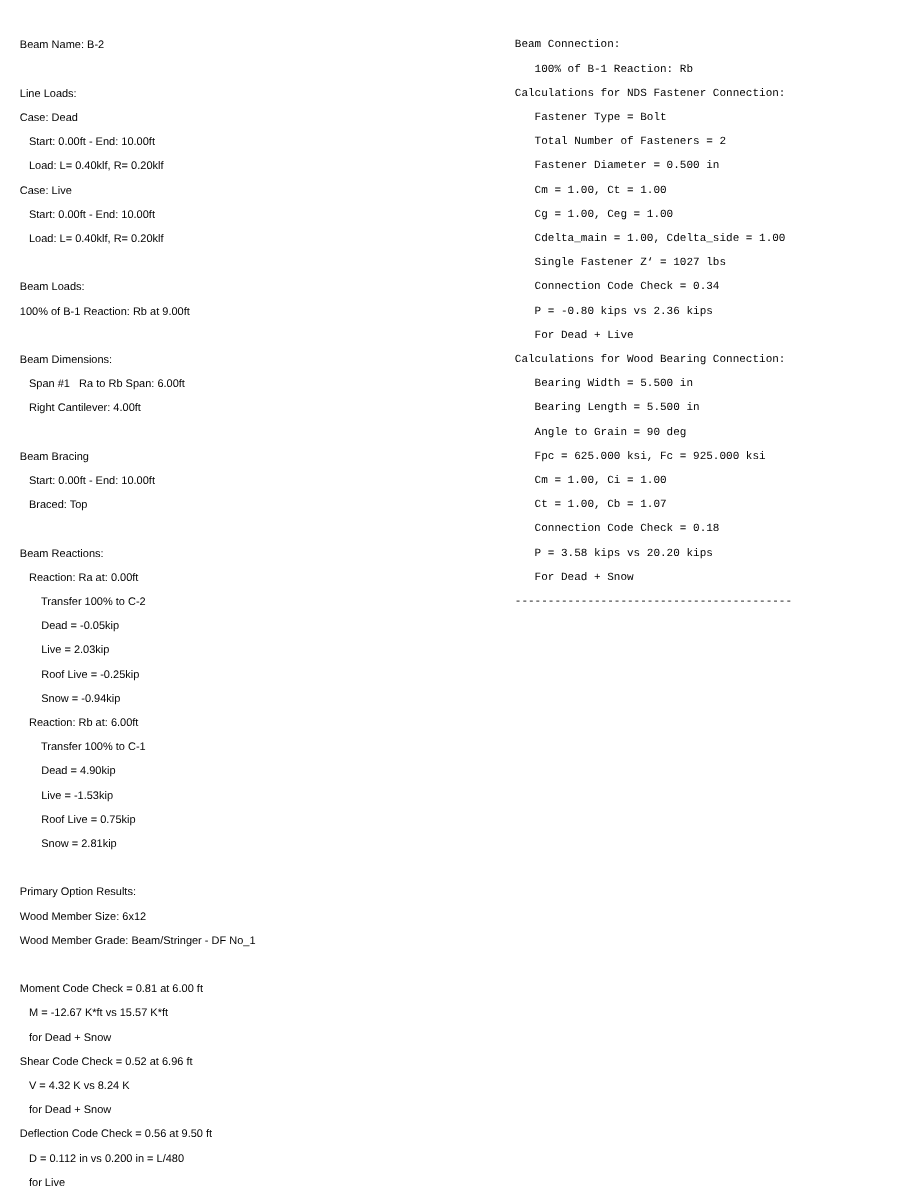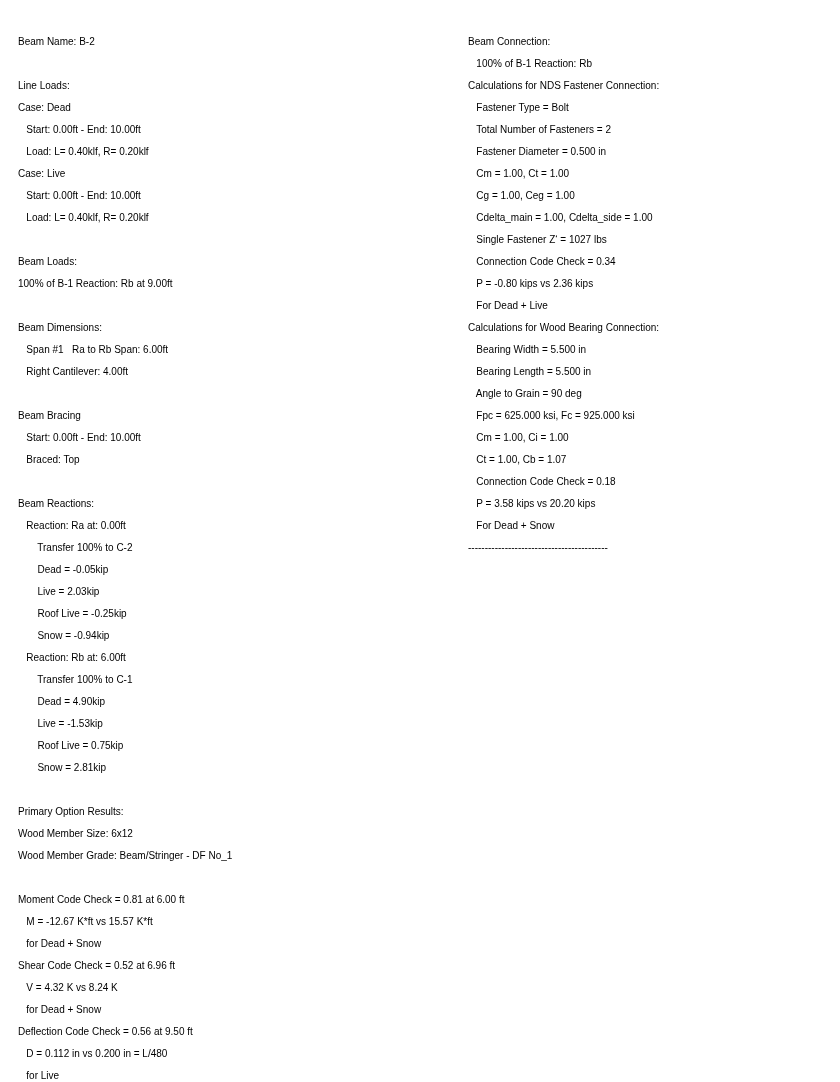--- a/index.html
+++ b/index.html
@@ -20,21 +20,21 @@
   .column {
     position: absolute;
     top: 31px;
     font-family: "Liberation Sans", sans-serif;
     font-size: 10px;
     line-height: 22px;
     color: #000000;
     white-space: pre;
   }
   .column.left  { left: 18px;  }
-  .column.right { left: 468px; }
+  .column.right { left: 468px; font-family: Liberation Mono, monospace; }
   .line {
     min-height: 22px;
   }
 </style>
 </head>
 <body style="background: rgb(255, 255, 255);">
 
 <main class="report">
   <section class="column left" style="color: rgb(0, 0, 0);"><div class="line">Beam Name: B-2</div><div class="line"></div><div class="line">Line Loads:</div><div class="line">Case: Dead</div><div class="line">   Start: 0.00ft - End: 10.00ft</div><div class="line">   Load: L= 0.40klf, R= 0.20klf</div><div class="line">Case: Live</div><div class="line">   Start: 0.00ft - End: 10.00ft</div><div class="line">   Load: L= 0.40klf, R= 0.20klf</div><div class="line"></div><div class="line">Beam Loads:</div><div class="line">100% of B-1 Reaction: Rb at 9.00ft</div><div class="line"></div><div class="line">Beam Dimensions:</div><div class="line">   Span #1   Ra to Rb Span: 6.00ft</div><div class="line">   Right Cantilever: 4.00ft</div><div class="line"></div><div class="line">Beam Bracing</div><div class="line">   Start: 0.00ft - End: 10.00ft</div><div class="line">   Braced: Top</div><div class="line"></div><div class="line">Beam Reactions:</div><div class="line">   Reaction: Ra at: 0.00ft</div><div class="line">       Transfer 100% to C-2</div><div class="line">       Dead = -0.05kip</div><div class="line">       Live = 2.03kip</div><div class="line">       Roof Live = -0.25kip</div><div class="line">       Snow = -0.94kip</div><div class="line">   Reaction: Rb at: 6.00ft</div><div class="line">       Transfer 100% to C-1</div><div class="line">       Dead = 4.90kip</div><div class="line">       Live = -1.53kip</div><div class="line">       Roof Live = 0.75kip</div><div class="line">       Snow = 2.81kip</div><div class="line"></div><div class="line">Primary Option Results:</div><div class="line">Wood Member Size: 6x12</div><div class="line">Wood Member Grade: Beam/Stringer - DF No_1</div><div class="line"></div><div class="line">Moment Code Check = 0.81 at 6.00 ft</div><div class="line">   M = -12.67 K*ft vs 15.57 K*ft</div><div class="line">   for Dead + Snow</div><div class="line">Shear Code Check = 0.52 at 6.96 ft</div><div class="line">   V = 4.32 K vs 8.24 K</div><div class="line">   for Dead + Snow</div><div class="line">Deflection Code Check = 0.56 at 9.50 ft</div><div class="line">   D = 0.112 in vs 0.200 in = L/480</div><div class="line">   for Live</div></section>
   <section class="column right" style="color: rgb(0, 0, 0);"><div class="line">Beam Connection:</div><div class="line">   100% of B-1 Reaction: Rb</div><div class="line">Calculations for NDS Fastener Connection:</div><div class="line">   Fastener Type = Bolt</div><div class="line">   Total Number of Fasteners = 2</div><div class="line">   Fastener Diameter = 0.500 in</div><div class="line">   Cm = 1.00, Ct = 1.00</div><div class="line">   Cg = 1.00, Ceg = 1.00</div><div class="line">   Cdelta_main = 1.00, Cdelta_side = 1.00</div><div class="line">   Single Fastener Z‘ = 1027 lbs</div><div class="line">   Connection Code Check = 0.34</div><div class="line">   P = -0.80 kips vs 2.36 kips</div><div class="line">   For Dead + Live</div><div class="line">Calculations for Wood Bearing Connection:</div><div class="line">   Bearing Width = 5.500 in</div><div class="line">   Bearing Length = 5.500 in</div><div class="line">   Angle to Grain = 90 deg</div><div class="line">   Fpc = 625.000 ksi, Fc = 925.000 ksi</div><div class="line">   Cm = 1.00, Ci = 1.00</div><div class="line">   Ct = 1.00, Cb = 1.07</div><div class="line">   Connection Code Check = 0.18</div><div class="line">   P = 3.58 kips vs 20.20 kips</div><div class="line">   For Dead + Snow</div><div class="line">------------------------------------------</div></section>

